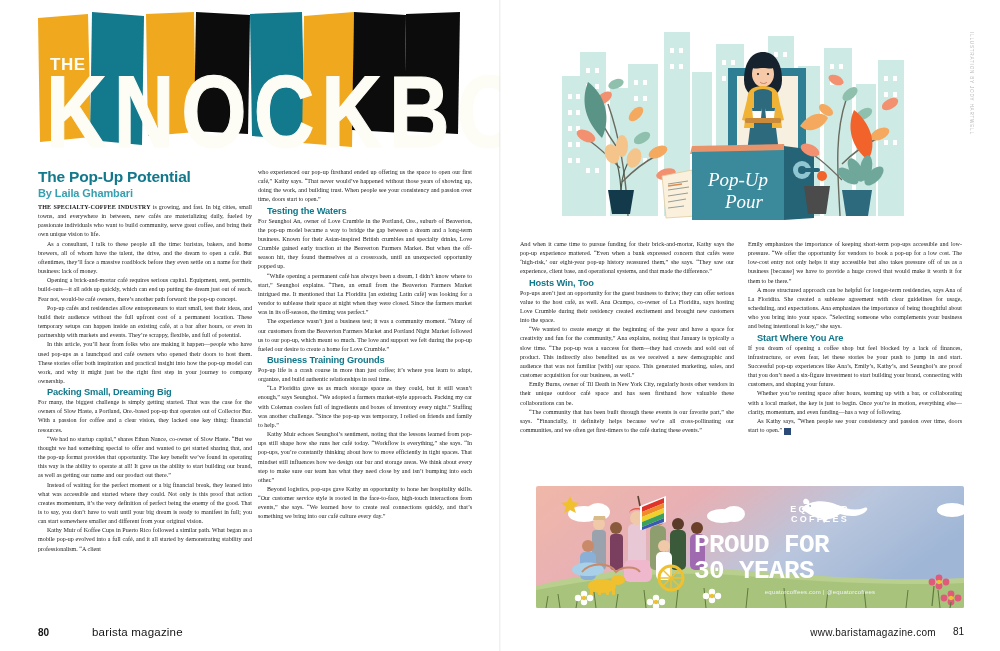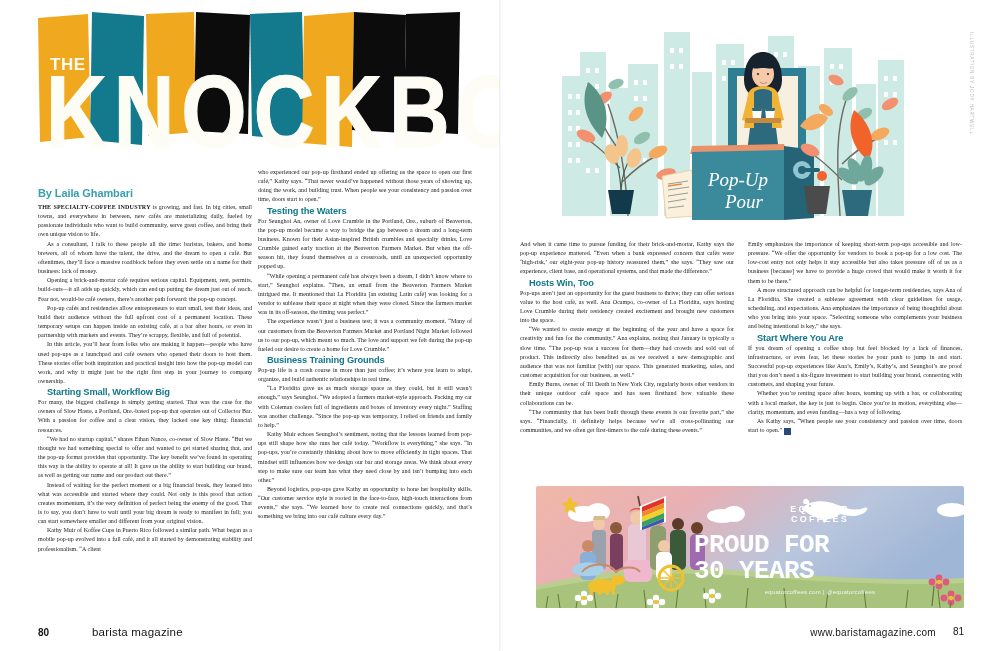--- a/index.html
+++ b/index.html
@@ -86,29 +86,30 @@
         <polygon points="268,4 318,0 316,135 266,131" fill="#F0A81E"></polygon>
         <polygon points="318,0 370,3 368,121 316,118" fill="#0C0C0C"></polygon>
         <polygon points="370,2 424,0 422,122 368,119" fill="#0C0C0C"></polygon>
       </svg>
       <div class="mh-text">
         <div class="mh-the">THE</div>
         <div class="mh-word">KNOCKBOX</div>
       </div>
     </div>
 
+    <div class="art-title">The Pop-Up Potential</div>
     <div class="art-byline">By Laila Ghambari</div>
 
     <div class="col col-1">
       <p class="first lead"><span class="dropcapline">THE SPECIALTY-COFFEE INDUSTRY</span><span> is growing, and fast. In big cities, small towns, and everywhere in between, new cafés are materializing daily, fueled by passionate individuals who want to build community, serve great coffee, and bring their own unique vision to life.</span></p>
       <p>As a consultant, I talk to these people all the time: baristas, bakers, and home brewers, all of whom have the talent, the drive, and the dream to open a café. But oftentimes, they’ll face a massive roadblock before they even settle on a name for their business: lack of money.</p>
       <p>Opening a brick-and-mortar café requires serious capital. Equipment, rent, permits, build-outs—it all adds up quickly, which can end up putting the dream just out of reach. Fear not, would-be café owners, there’s another path forward: the pop-up concept.</p>
       <p>Pop-up cafés and residencies allow entrepreneurs to start small, test their ideas, and build their audience without the full upfront cost of a permanent location. These temporary setups can happen inside an existing café, at a bar after hours, or even in partnership with markets and events. They’re scrappy, flexible, and full of potential.</p>
       <p>In this article, you’ll hear from folks who are making it happen—people who have used pop-ups as a launchpad and café owners who opened their doors to host them. These stories offer both inspiration and practical insight into how the pop-up model can work, and why it might just be the right first step in your journey to company ownership.</p>
-      <p class="subhead">Starting Small, Workflow Big</p>
+      <p class="subhead">Packing Small, Dreaming Big</p>
       <p class="first">For many, the biggest challenge is simply getting started. That was the case for the owners of Slow Haste, a Portland, Ore.-based pop-up that operates out of Collector Bar. With a passion for coffee and a clear vision, they lacked one key thing: financial resources.</p>
       <p>“We had no startup capital,” shares Ethan Nance, co-owner of Slow Haste. “But we thought we had something special to offer and wanted to get started sharing that, and the pop-up format provides that opportunity. The key benefit we’ve found in operating this way is the ability to operate at all! It gave us the ability to start building our brand, as well as getting our name and our product out there.”</p>
       <p>Instead of waiting for the perfect moment or a big financial break, they leaned into what was accessible and started where they could. Not only is this proof that action creates momentum, it’s the very definition of perfect being the enemy of the good. That is to say, you don’t have to wait until your big dream is ready to manifest in full; you can start somewhere smaller and different from your original vision.</p>
       <p>Kathy Muir of Koffee Cups in Puerto Rico followed a similar path. What began as a mobile pop-up evolved into a full café, and it all started by demonstrating stability and professionalism. “A client</p>
     </div>
 
     <div class="col col-2">
       <p class="first">who experienced our pop-up firsthand ended up offering us the space to open our first café,” Kathy says. “That never would’ve happened without those years of showing up, doing the work, and building trust. When people see your consistency and passion over time, doors start to open.”</p>
       <p class="subhead">Testing the Waters</p>
       <p class="first">For Seunghoi An, owner of Love Crumble in the Portland, Ore., suburb of Beaverton, the pop-up model became a way to bridge the gap between a dream and a long-term business. Known for their Asian-inspired British crumbles and specialty drinks, Love Crumble gained early traction at the Beaverton Farmers Market. But when the off-season hit, they found themselves at a crossroads, until an unexpected opportunity popped up.</p>

